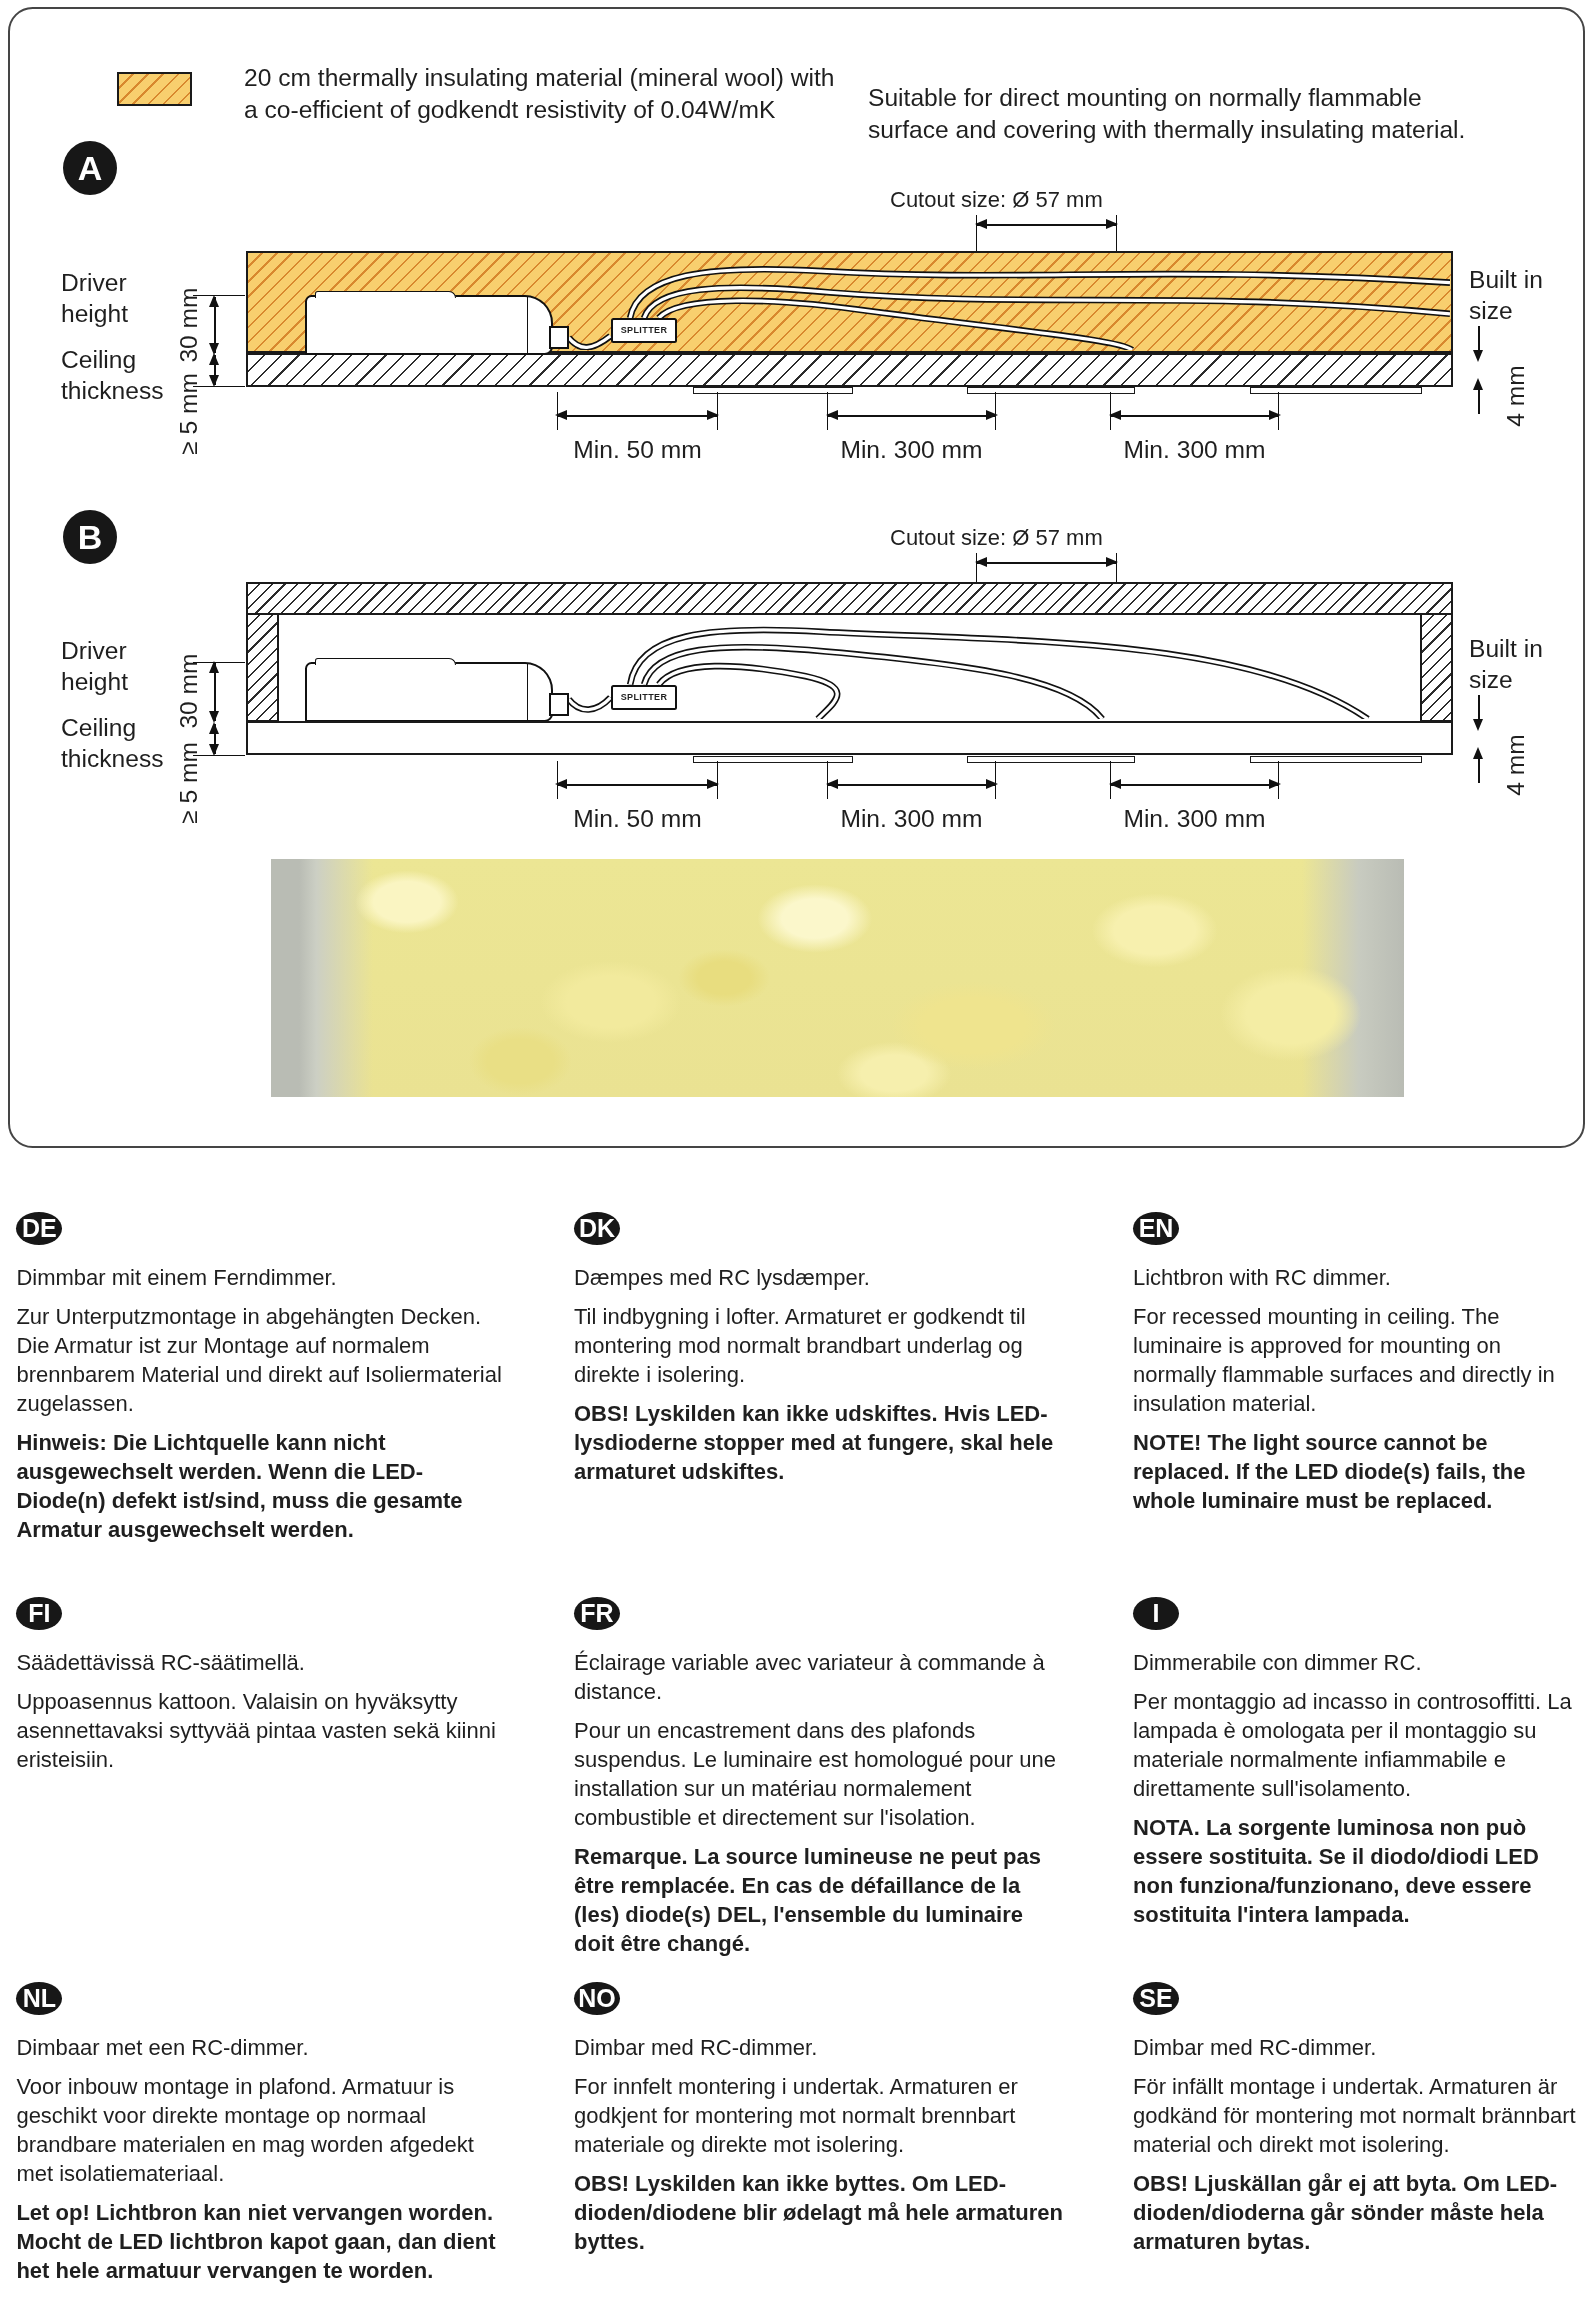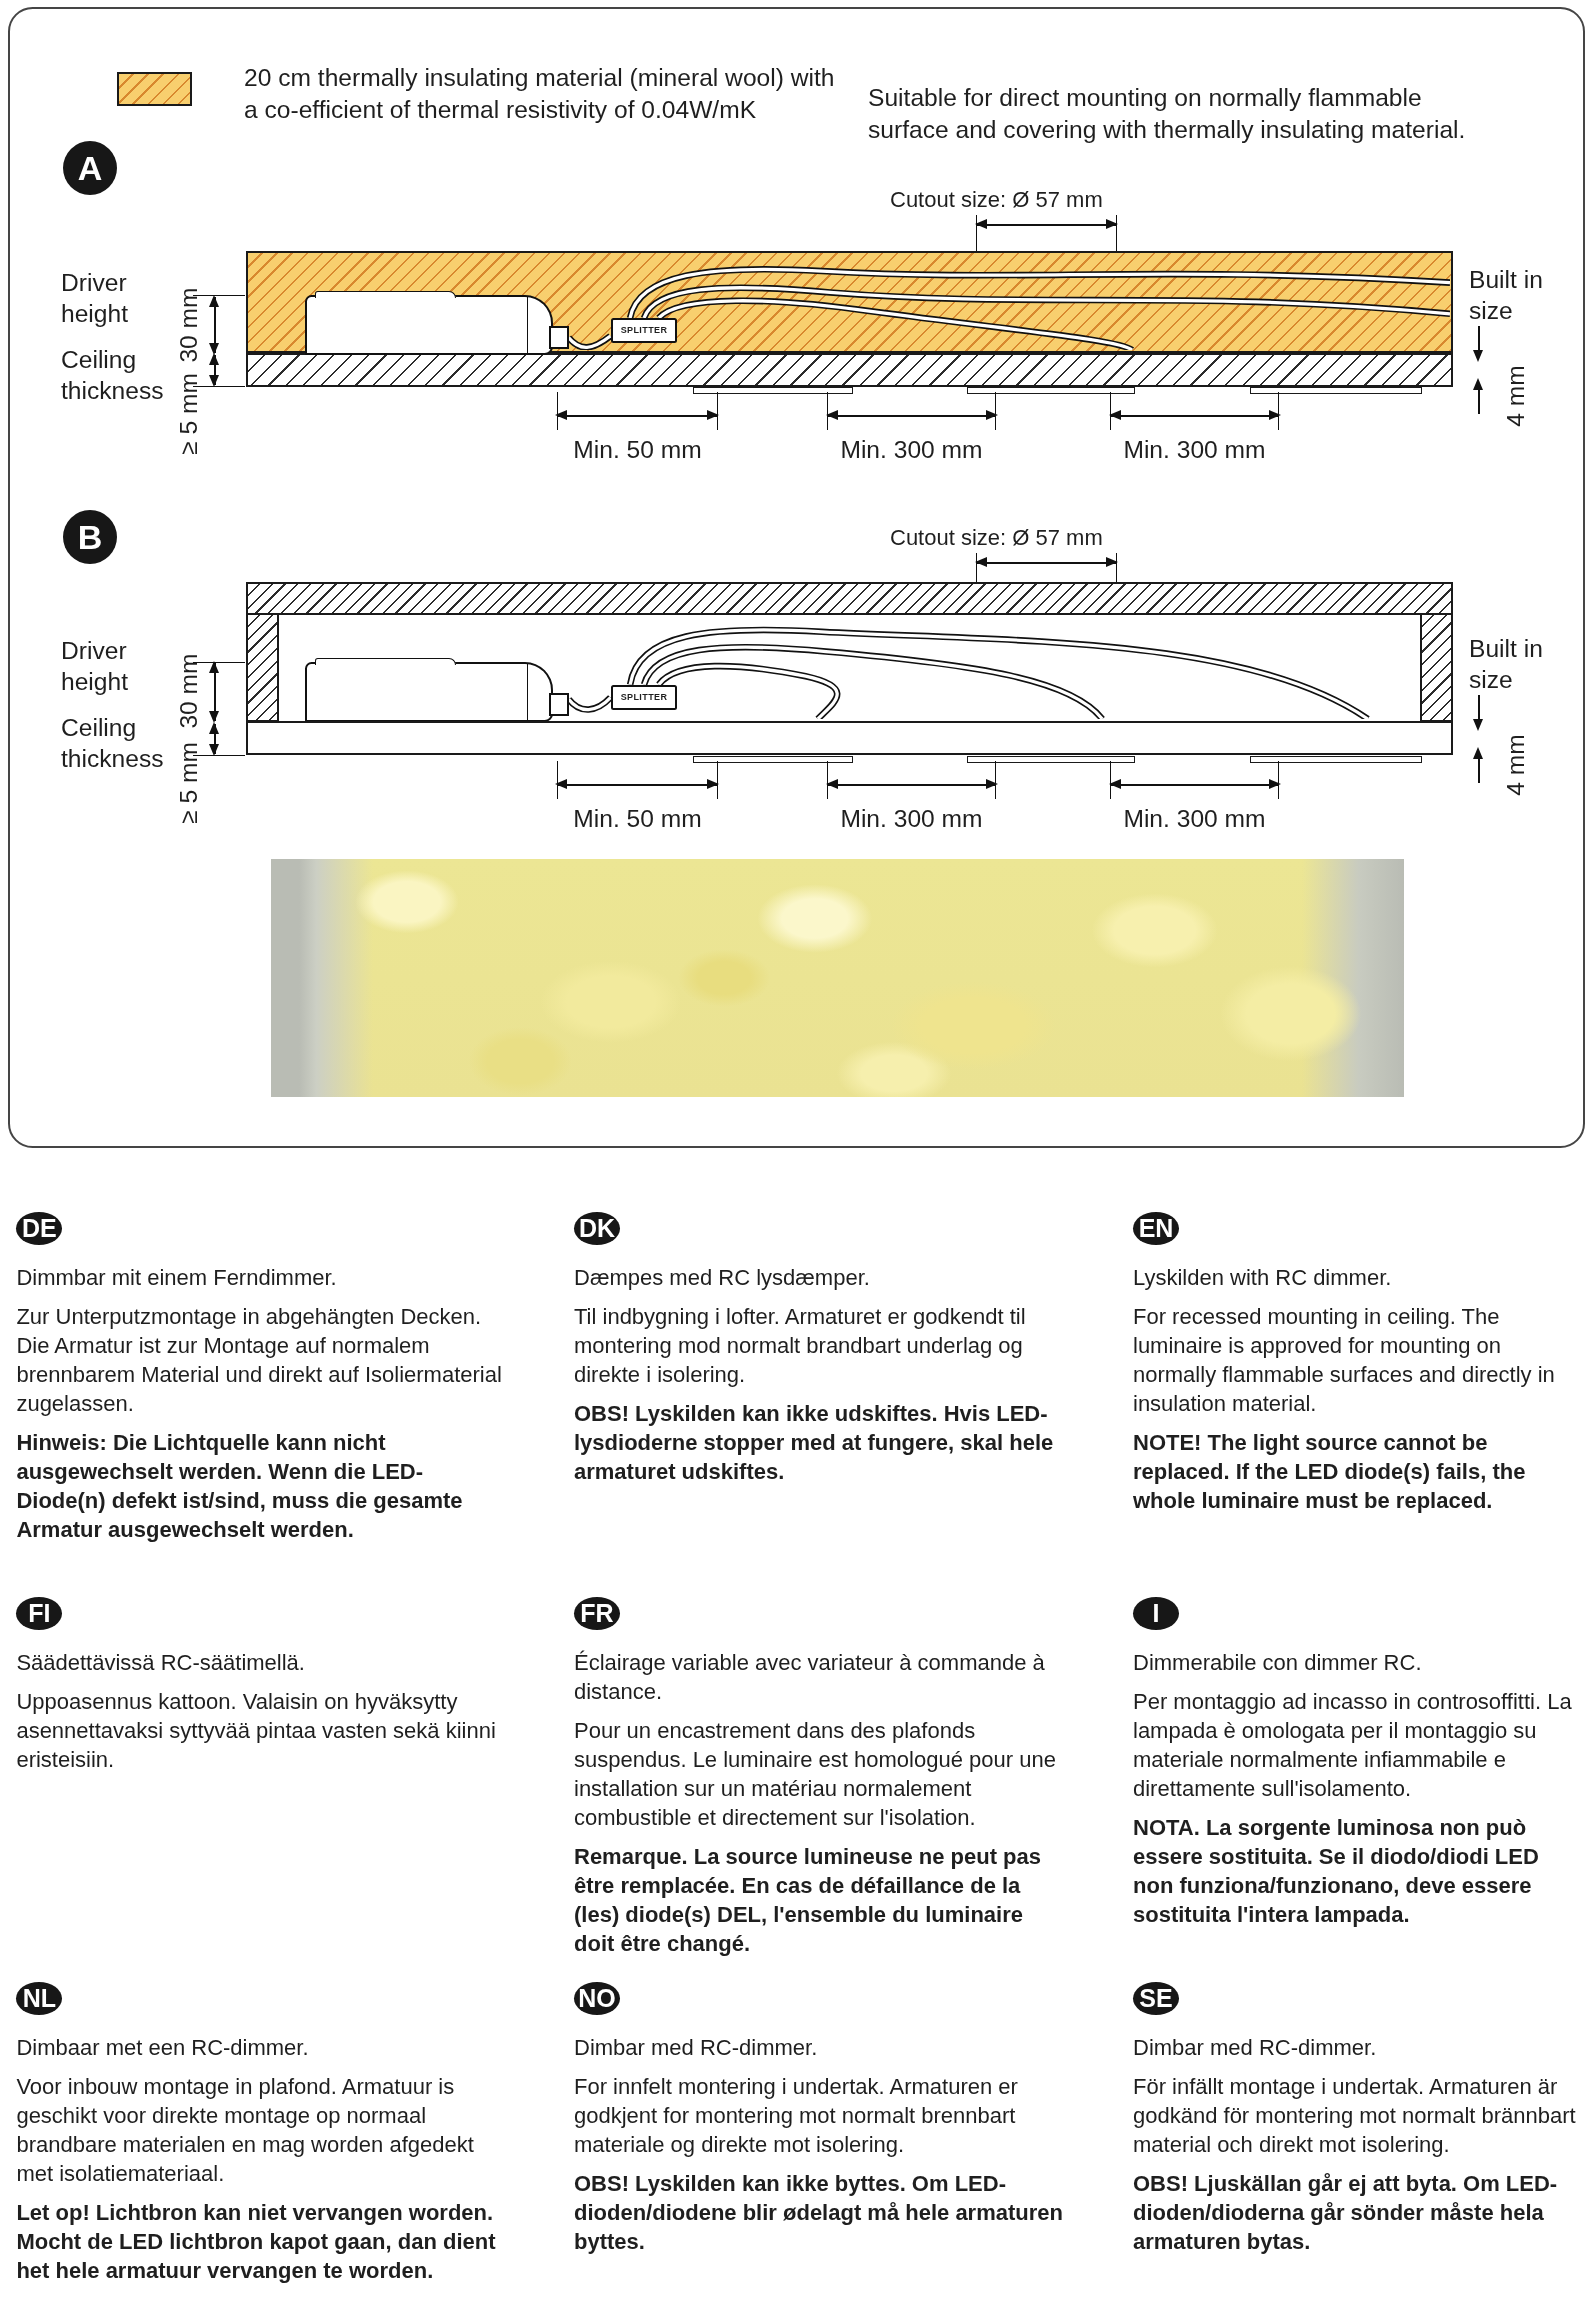--- a/index.html
+++ b/index.html
@@ -115,21 +115,21 @@
 </style>
 </head>
 <body>
 
 <div class="page">
   <div class="frame"></div>
 
   <div class="legend-swatch hatch-yellow"></div>
   <div class="legend-text l1">
     <div>20 cm thermally insulating material (mineral wool) with</div>
-    <div>a co-efficient of thermal resistivity of 0.04W/mK</div>
+    <div>a co-efficient of godkendt resistivity of 0.04W/mK</div>
   </div>
   <div class="legend-text l2">
     <div>Suitable for direct mounting on normally flammable</div>
     <div>surface and covering with thermally insulating material.</div>
   </div>
 
   <div class="badge-round" style="left:63px; top:141px;">
     <span>A</span>
   </div>
   <div class="cutout-label" style="left:890px; top:187px;">Cutout size: Ø 57 mm</div>
@@ -272,21 +272,21 @@
         <span>DK</span>
       </div>
     <p class="first">Dæmpes med RC lysdæmper.</p>
     <p>Til indbygning i lofter. Armaturet er godkendt til montering mod normalt brandbart underlag og direkte i isolering.</p>
     <p class="note">OBS! Lyskilden kan ikke udskiftes. Hvis LED-lysdioderne stopper med at fungere, skal hele armaturet udskiftes.</p>
   </div>
   <div class="lang" style="left:1133px; top:1212px; width:449px;">
     <div class="lang-badge">
         <span>EN</span>
       </div>
-    <p class="first">Lyskilden with RC dimmer.</p>
+    <p class="first">Lichtbron with RC dimmer.</p>
     <p>For recessed mounting in ceiling. The luminaire is approved for mounting on normally flammable surfaces and directly in insulation material.</p>
     <p class="note">NOTE! The light source cannot be replaced. If the LED diode(s) fails, the whole luminaire must be replaced.</p>
   </div>
 
   <div class="lang" style="left:16.4px; top:1597px; width:492px;">
     <div class="lang-badge">
         <span>FI</span>
       </div>
     <p class="first">Säädettävissä RC-säätimellä.</p>
     <p>Uppoasennus kattoon. Valaisin on hyväksytty asennettavaksi syttyvää pintaa vasten sekä kiinni eristeisiin.</p>

